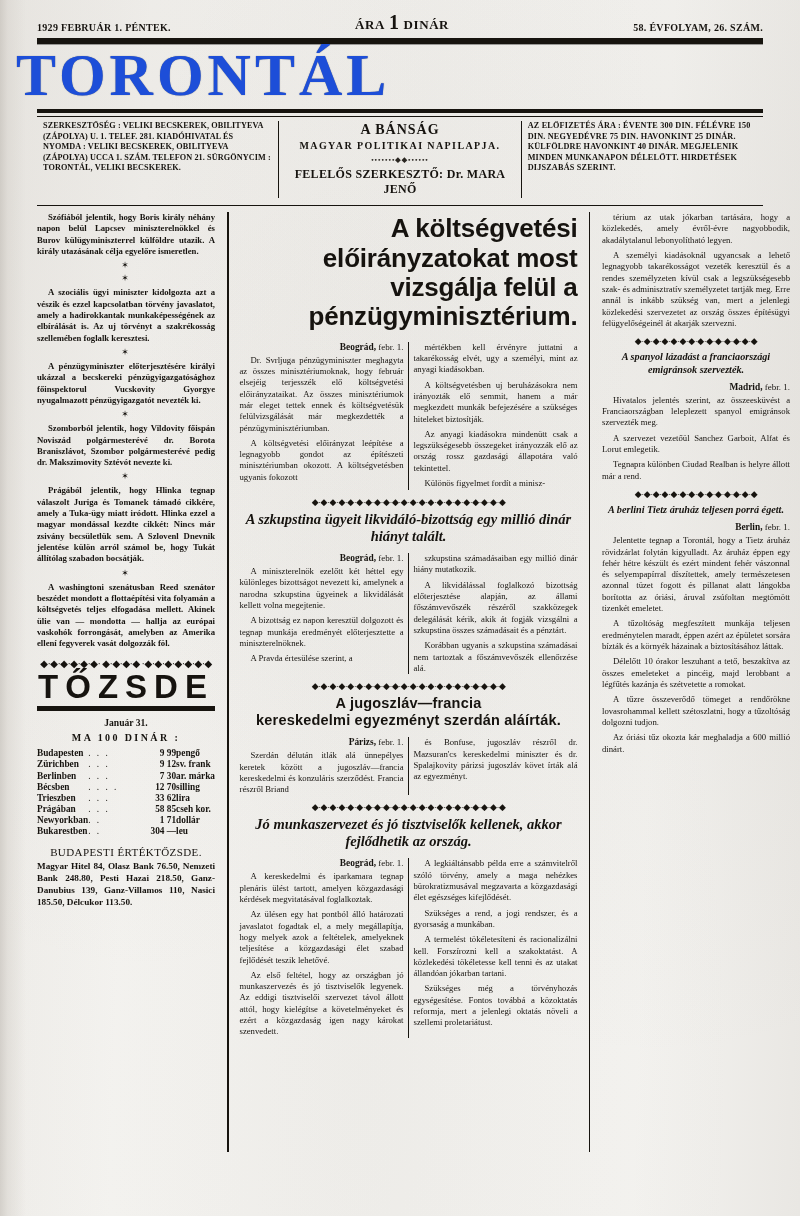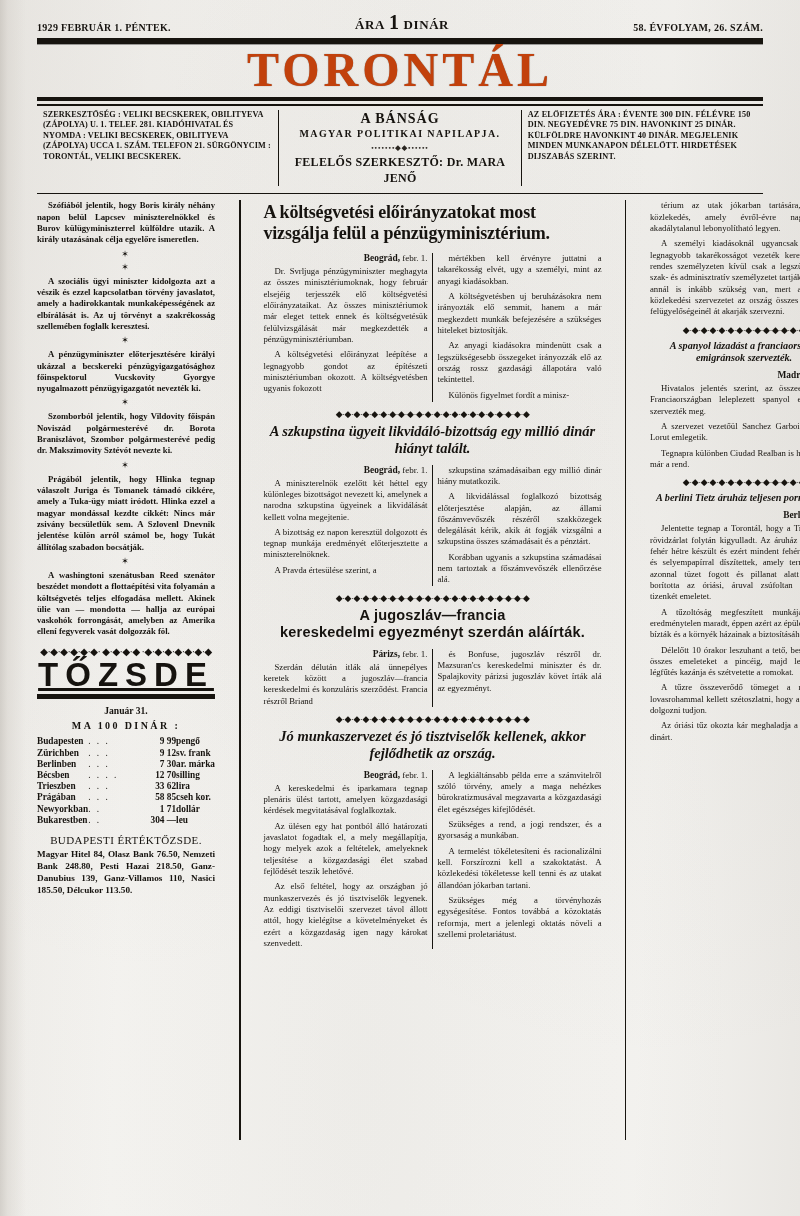--- a/index.html
+++ b/index.html
@@ -37,67 +37,67 @@
     display:flex;justify-content:space-between;align-items:flex-end;
     padding:12px 21px 0 21px;font-size:10px;font-weight:bold;letter-spacing:.3px;
   }
   .price{font-size:13px;letter-spacing:.6px;display:flex;align-items:baseline;gap:4px;}
   .price .big{font-size:20px;font-weight:bold;line-height:1;}
   .rule-heavy{
     height:6px;background:#17140f;margin:5px 21px 0 21px;
     box-shadow:0 1px 0 rgba(0,0,0,.35);
   }
   .nameplate{
-    text-align:center;font-family:"Liberation Serif",serif;
-    font-weight:bold;font-size:48px;line-height:.98;letter-spacing:4px;
-    margin:2px 0 0 0;color:#c2410c;
+    font-family:"Liberation Serif",serif;
+    font-weight:bold;font-size:60px;line-height:.98;letter-spacing:4px;
+    margin:2px 0 0 0;color:#1d4ed8;
     text-shadow:0 0 1px rgba(0,0,0,.5);
   }
   .rule-mid{height:4px;background:#17140f;margin:4px 21px 0 21px;}
   .rule-thin{height:1.5px;background:#17140f;margin:3px 21px 0 21px;}
 
   .imprint{
     display:flex;margin:0 21px;padding:4px 0 4px 0;
     font-size:8.2px;font-weight:bold;line-height:1.28;letter-spacing:.15px;
   }
   .imprint>div{flex:1;padding:0 6px;box-sizing:border-box;}
   .imp-left{border-right:1.5px solid #17140f;letter-spacing:.1px;}
   .imp-mid{border-right:1.5px solid #17140f;text-align:center;}
   .imp-mid .t1{font-size:14px;letter-spacing:1px;}
   .imp-mid .t2{font-size:10px;letter-spacing:1.4px;margin-top:1px;}
   .imp-mid .dots{font-size:7px;letter-spacing:1px;margin:3px 0 2px;color:#2a2621;}
   .imp-mid .t3{font-size:12px;letter-spacing:.3px;}
   .imp-right{letter-spacing:.2px;}
 
   
   .content{
-    display:flex;margin:6px 21px 0 21px;gap:12px;
+    display:flex;margin:6px 21px 0 21px;gap:0;
     height:940px;
   }
   .colA{width:186px;flex:none;padding-right:8px;box-sizing:border-box;}
   .vrule{width:1.5px;background:#17140f;flex:none;margin:0 4px;}
   .colB{width:352px;flex:none;padding:0 7px;box-sizing:border-box;}
   .colC{width:196px;flex:none;padding-left:8px;box-sizing:border-box;}
 
   p{margin:0 0 4px 0;}
   .news{
     font-size:8.7px;line-height:1.30;text-align:justify;
     text-indent:11px;hyphens:auto;
   }
   .news.bold{font-weight:bold;}
   .star{text-align:center;font-size:9px;line-height:1;margin:3px 0 4px;letter-spacing:2px;}
   .dateline{
     text-align:right;font-size:9px;margin:0 0 3px 0;text-indent:0;
   }
   .dateline b{font-size:9.4px;}
 
   h1.head{
-    font-family:Liberation Serif, serif;
-    font-weight:bold;font-size:18px;line-height:1.13;
-    text-align:left;margin:2px 0 10px 0;letter-spacing:-.2px;
+    font-family:Liberation Sans, sans-serif;
+    font-weight:bold;font-size:26px;line-height:1.13;
+    text-align:right;margin:2px 0 10px 0;letter-spacing:-.2px;
   }
   .subhead{
     font-family:"Liberation Serif",serif;
     font-style:italic;font-weight:bold;font-size:14.5px;line-height:1.17;
     text-align:center;margin:4px 0 8px 0;
   }
   .subhead.sans{
     font-family:"Liberation Sans",sans-serif;font-style:normal;
     font-size:14.5px;letter-spacing:.2px;
   }
@@ -111,21 +111,20 @@
 
   
   .tozsde-orn{
     text-align:center;font-size:10px;letter-spacing:-.5px;margin:8px 0 1px;
     overflow:hidden;white-space:nowrap;
   }
   .tozsde-title{
     font-family:"Liberation Sans",sans-serif;font-weight:bold;
     font-size:33px;letter-spacing:7px;text-align:center;line-height:1;
     margin:1px 0 0 0;
-    text-decoration:underline;
   }
   .tozsde-rule{height:5px;background:#17140f;margin:3px 0 6px;}
   .tz-date{text-align:center;font-size:9.6px;font-weight:bold;margin:2px 0 4px;}
   .tz-sub{text-align:center;font-size:10px;font-weight:bold;letter-spacing:2.4px;margin:0 0 5px;}
   table.rates{width:100%;border-collapse:collapse;font-size:9.3px;font-weight:bold;}
   table.rates td{padding:.6px 0;vertical-align:baseline;}
   td.city{white-space:nowrap;}
   td.dots{
     width:100%;overflow:hidden;white-space:nowrap;color:#17140f;
     letter-spacing:2px;font-weight:normal;padding:0 3px;

